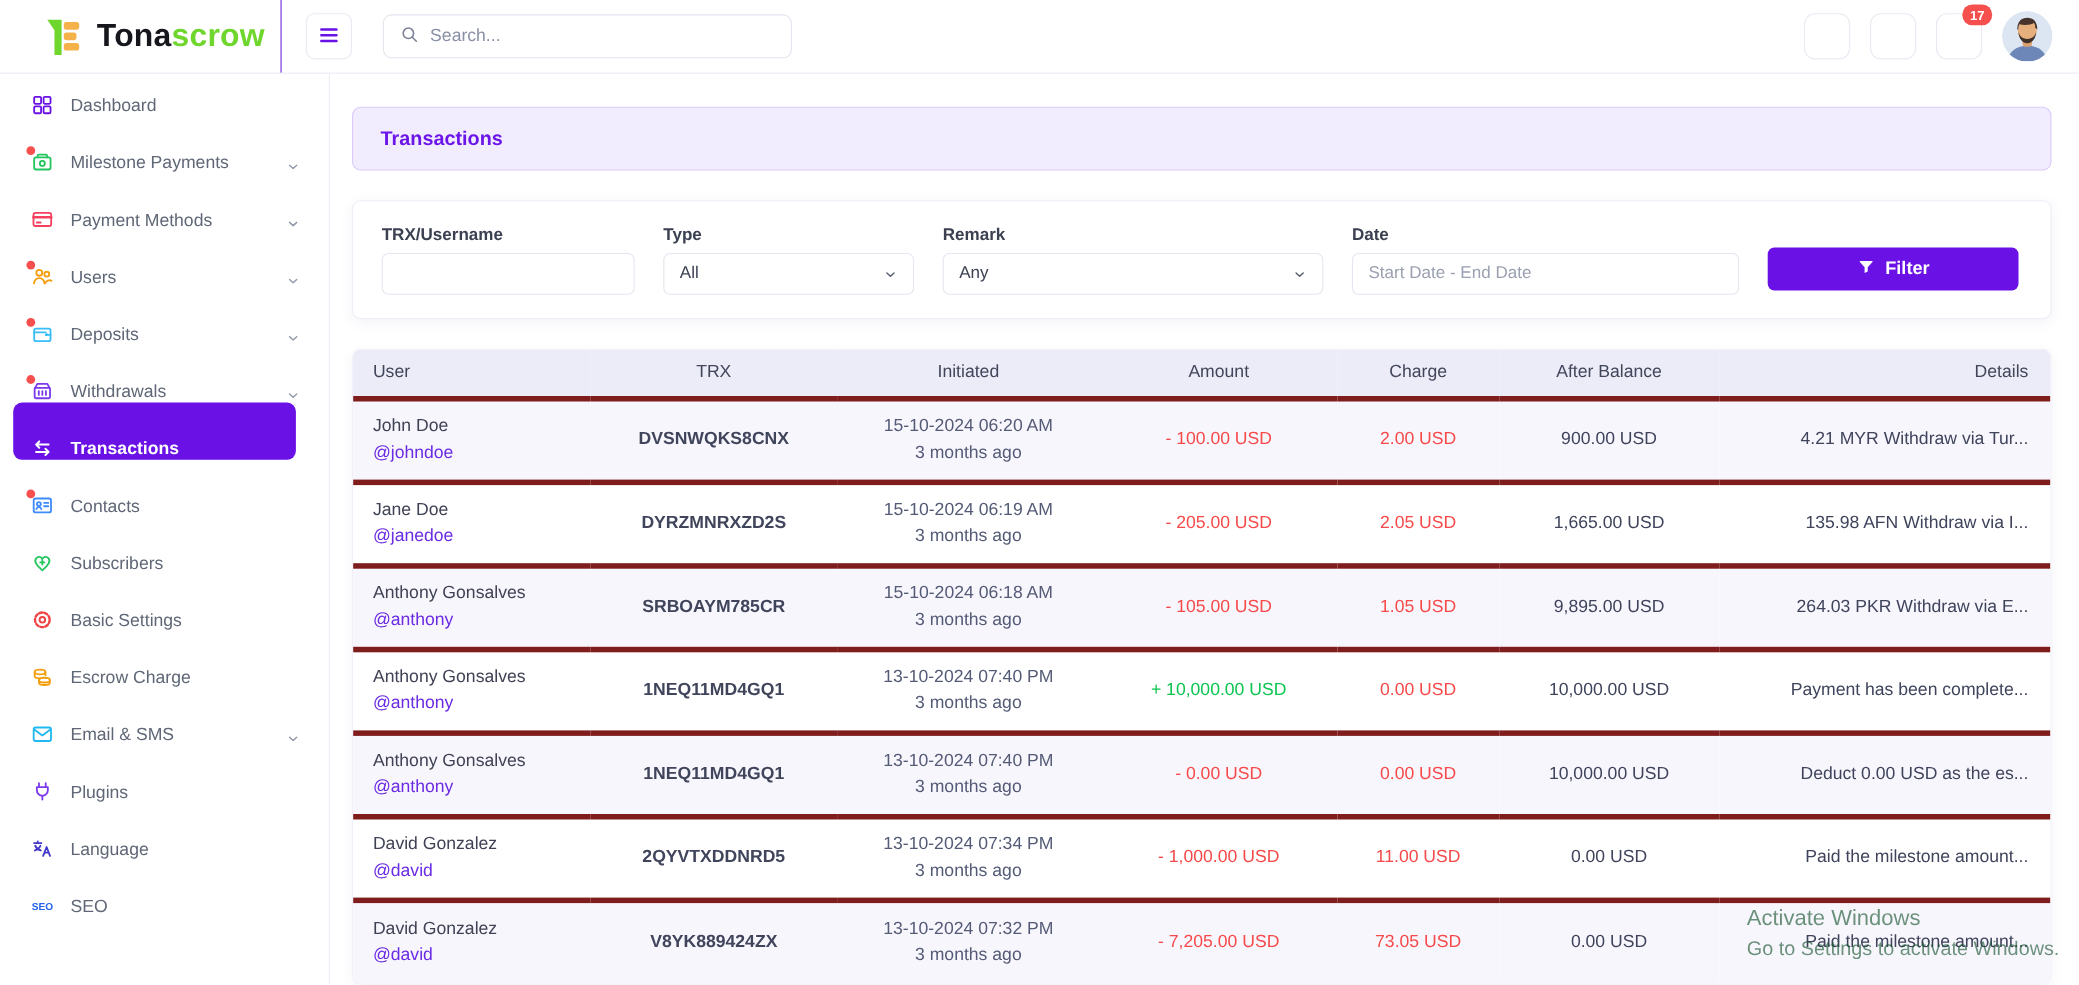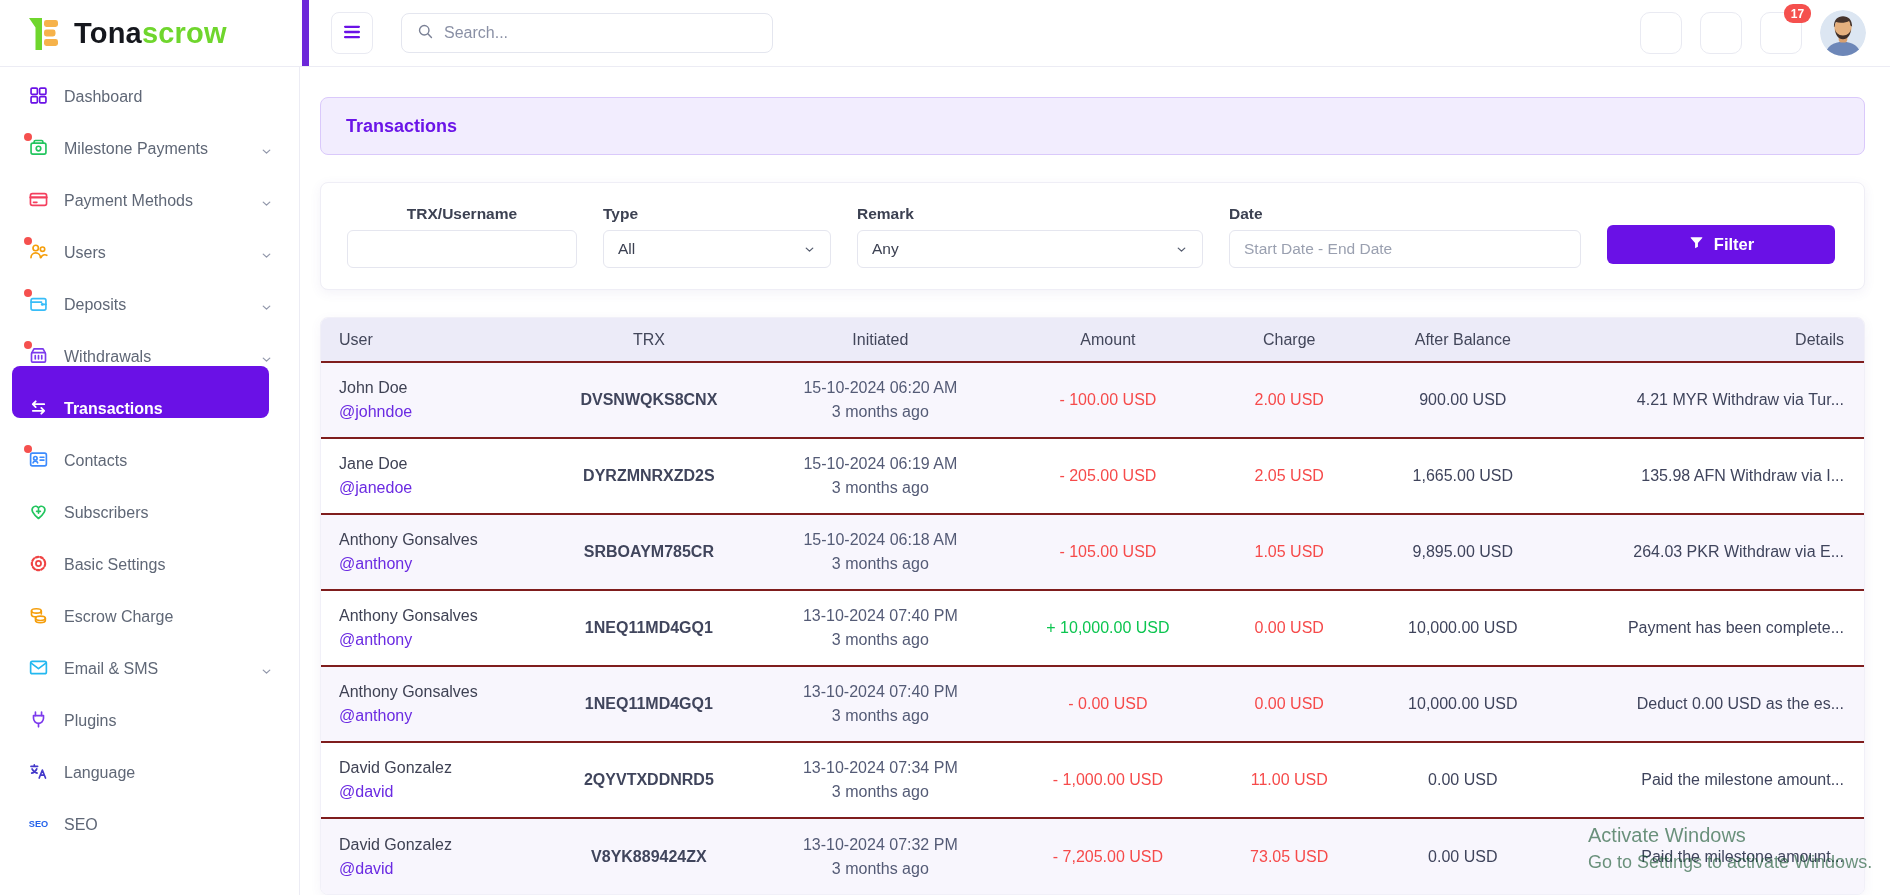--- a/index.html
+++ b/index.html
@@ -2,22 +2,22 @@
 <html><head>
 <meta charset="utf-8">
 <style>
   * { margin:0; padding:0; box-sizing:border-box; }
   html,body { width:1890px; height:895px; overflow:hidden; background:#ffffff;
     font-family:"Liberation Sans","DejaVu Sans",sans-serif; color:#3f4254; }
 
   
   .topbar { position:fixed; top:0; left:0; width:1890px; height:67px; background:#fff;
     border-bottom:1px solid #ececf4; display:flex; align-items:center; z-index:40; }
-  .logo-box { width:309px; height:100%; display:flex; align-items:center; padding-left:26px;
-    border-right:7px solid #6d28d9; flex:0 0 auto; }
+  .logo-box { width:256px; height:100%; display:flex; align-items:center; padding-left:40px;
+    border-right:1px solid #6d28d9; flex:0 0 auto; }
   .logo-mark { width:40px; height:40px; margin-right:8px; }
   .logo-text { font-size:29px; font-weight:800; letter-spacing:.2px; color:#15171d; }
   .logo-text .green { color:#6fd62d; }
   .menu-btn { width:42px; height:42px; border:1px solid #e9eaf2; border-radius:8px; background:#fff;
     display:flex; align-items:center; justify-content:center; color:#6a11e6; margin-left:22px; cursor:pointer; }
   .search-wrap { display:flex; align-items:center; gap:10px; width:372px; height:40px;
     border:1px solid #e4e6ef; border-radius:8px; margin-left:28px; padding:0 14px; color:#7a8095; }
   .search-wrap input { border:none; outline:none; flex:1; font-size:16px; color:#3f4254;
     font-family:inherit; background:transparent; }
   .search-wrap input::placeholder { color:#8a90a5; }
@@ -57,35 +57,35 @@
   .filter-card { margin-top:27px; height:108px; background:#fff; border:1px solid #efeef6;
     border-radius:8px; box-shadow:0 3px 12px rgba(85,70,150,.07); padding:22px 26px 0 26px;
     display:flex; gap:26px; }
   .f-group { display:flex; flex-direction:column; }
   .f-label { font-size:15.5px; font-weight:700; color:#3c4152; margin-bottom:7px; }
   .f-input, .f-select { height:38px; border:1px solid #e5e6ef; border-radius:6px; background:#fff;
     font-size:15.5px; color:#3c4152; padding:0 14px; font-family:inherit; outline:none; }
   .f-input::placeholder { color:#9aa0b0; }
   .f-select { display:flex; align-items:center; justify-content:space-between; cursor:pointer; }
   .f-select .sel-chev { color:#555c6e; display:flex; }
-  .w-trx { width:230px;align-items:center; } .w-type { width:228px; } .w-remark { width:346px; } .w-date { width:352px; }
+  .w-trx { width:230px; } .w-type { width:228px; } .w-remark { width:346px; } .w-date { width:352px; }
   .filter-btn { align-self:flex-end; margin-bottom:25px; width:228px; height:39px; background:#6a11e6;
     color:#fff; border:none; border-radius:6px; font-size:16.5px; font-weight:700; cursor:pointer;
     display:flex; align-items:center; justify-content:center; gap:9px; font-family:inherit; }
 
   
   .table-card { margin-top:27px; background:#fff; border-radius:8px; border:1px solid #f1f0f8;
     box-shadow:0 3px 12px rgba(85,70,150,.06); overflow:hidden; }
   table { width:100%; border-collapse:collapse; table-layout:fixed; }
   thead th { background:#ecebf8; height:44px; font-size:16px; font-weight:400; color:#42465a;
     padding:0 10px; }
   th.col-user { text-align:left; padding-left:18px; }
   th.col-details { text-align:right; padding-right:20px; }
   tbody td { height:76px; padding:0 10px; font-size:16px; vertical-align:middle; text-align:center; }
-  tbody tr { border-top:2px solid #7f1d1d; }
+  tbody tr { border-top:5px solid #7f1d1d; }
   tbody tr:nth-child(odd) { background:#f8f6fd; }
   td.cell-user { text-align:left; padding-left:18px; }
   .u-name { color:#3f4254; margin-bottom:6px; }
   .u-handle { color:#6b2be2; cursor:pointer; }
   td.cell-trx { font-weight:700; color:#40455c; }
   .d-date { color:#545b76; margin-bottom:6px; }
   .d-ago { color:#545b76; }
   td.cell-amount.neg, td.cell-charge { color:#f64a4a; }
   td.cell-amount.pos { color:#0cc550; }
   td.cell-after { color:#3f445c; }

